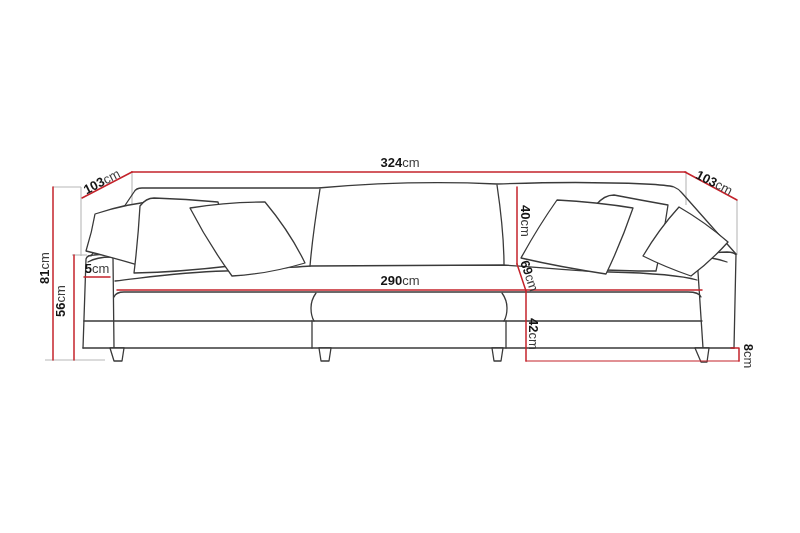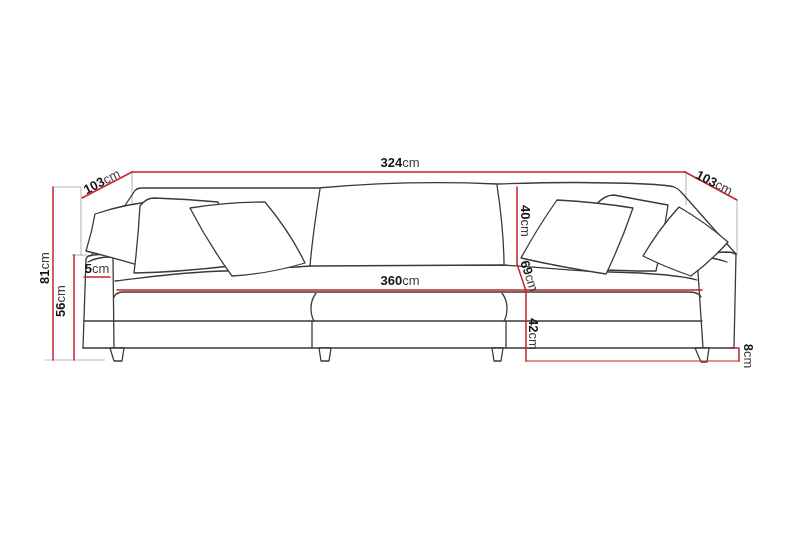--- a/index.html
+++ b/index.html
@@ -112,21 +112,21 @@
 
   <div class="dim-label" style="left:61px;top:301px;transform:translate(-50%,-50%) rotate(-90deg);">
     <span class="val">56</span><span class="unit">cm</span>
   </div>
 
   <div class="dim-label" style="left:97px;top:269px;transform:translate(-50%,-50%);">
     <span class="val">5</span><span class="unit">cm</span>
   </div>
 
   <div class="dim-label" style="left:400px;top:281px;transform:translate(-50%,-50%);">
-    <span class="val">360</span><span class="unit">cm</span>
+    <span class="val">290</span><span class="unit">cm</span>
   </div>
 
   <div class="dim-label" style="left:525px;top:221px;transform:translate(-50%,-50%) rotate(90deg);">
     <span class="val">40</span><span class="unit">cm</span>
   </div>
 
   <div class="dim-label" style="left:529px;top:276px;transform:translate(-50%,-50%) rotate(71deg);">
     <span class="val">69</span><span class="unit">cm</span>
   </div>
 

